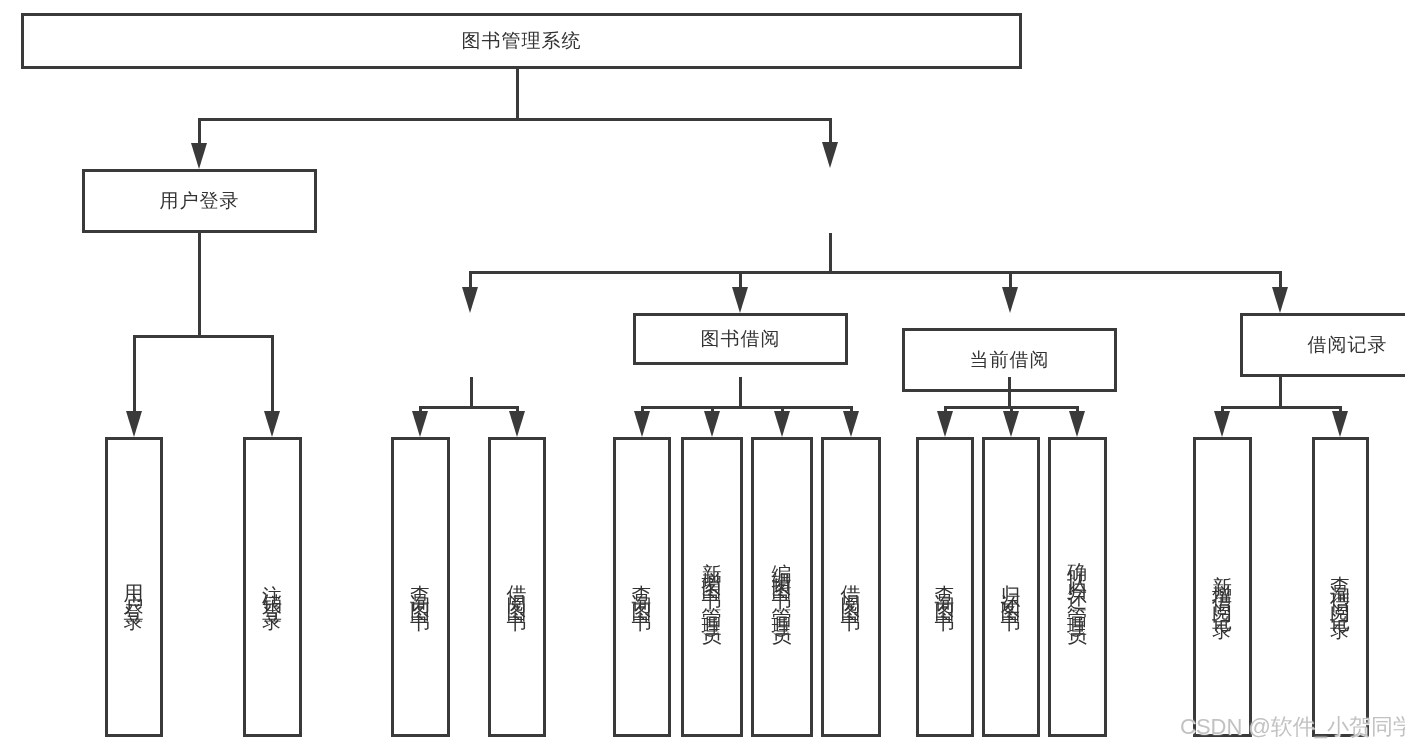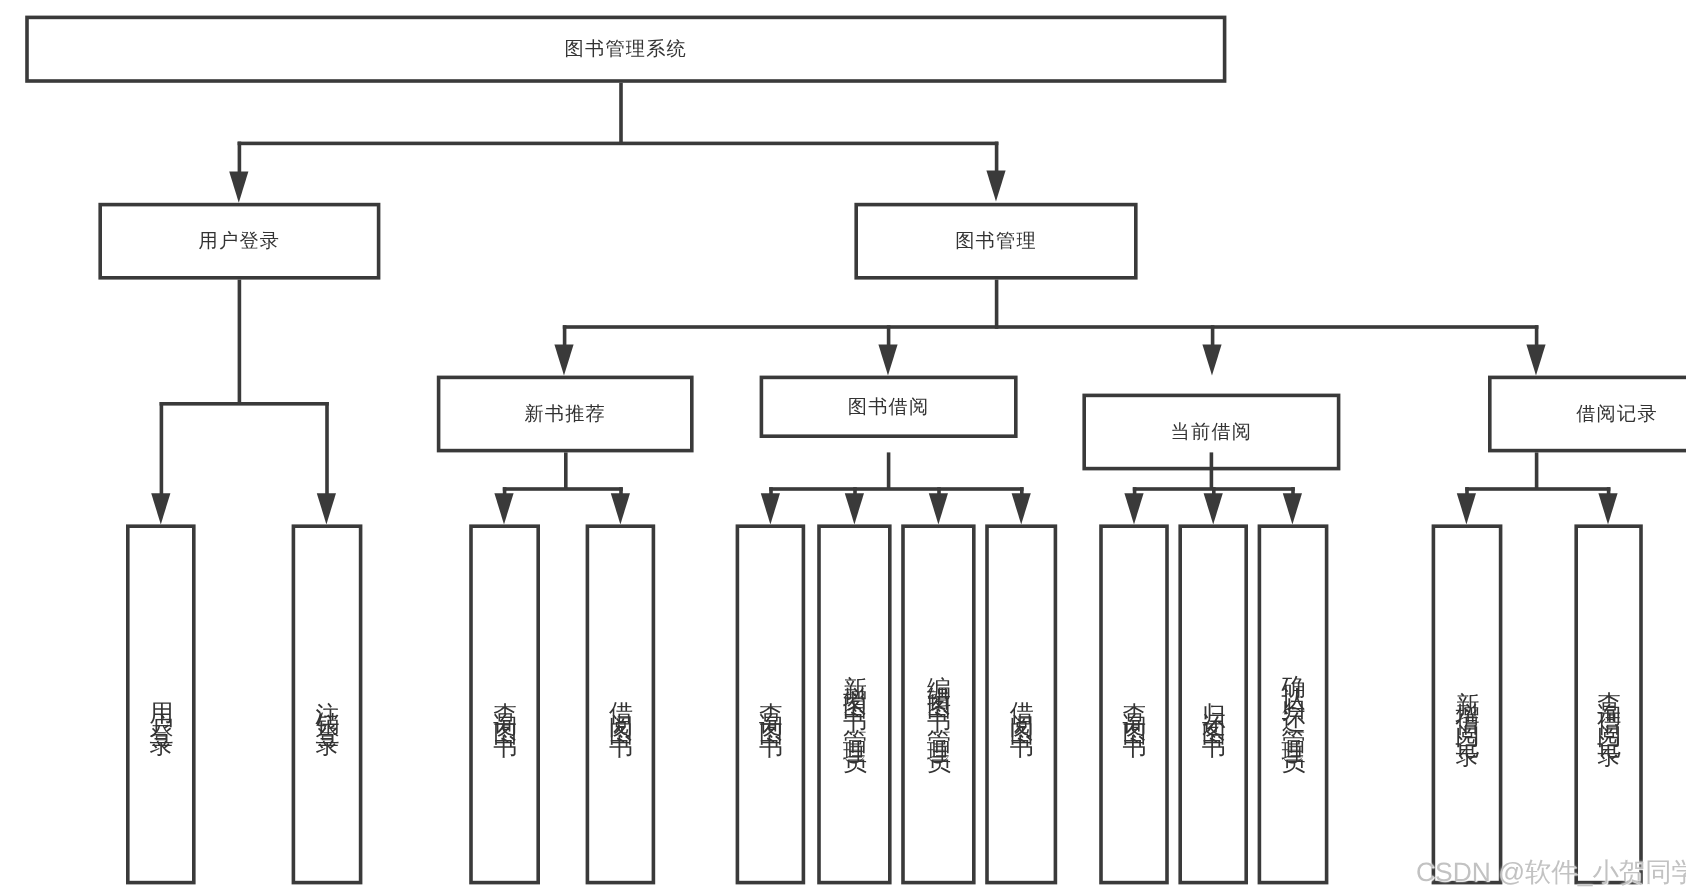--- a/index.html
+++ b/index.html
@@ -13,21 +13,21 @@
   .box{
     position:absolute;
     box-sizing:border-box;
     background:#ffffff;
     border:3px solid #3a3a3a;
     display:flex;
     align-items:center;
     justify-content:center;
     color:#333333;
   }
-  .hlabel{font-size:16px;color:#333333;letter-spacing:1px;white-space:nowrap;}
+  .hlabel{font-size:19px;color:#333333;letter-spacing:1px;white-space:nowrap;}
   .vlabel{
     writing-mode:vertical-rl;
     text-orientation:mixed;
     font-size:20px;
     color:#333333;
     letter-spacing:9px;
     line-height:1;
   }
   .vline{position:absolute;width:3px;background:#3a3a3a;}
   .hline{position:absolute;height:3px;background:#3a3a3a;}
@@ -58,45 +58,39 @@
   <div class="vline" style="left:516px;top:69px;height:50px"></div>
   <div class="hline" style="left:198px;top:118px;width:634px"></div>
   <div class="vline" style="left:198px;top:118px;height:26px"></div>
   <div class="arrow" style="left:191px;top:143px"></div>
   <div class="vline" style="left:829px;top:118px;height:25px"></div>
   <div class="arrow" style="left:822px;top:142px"></div>
 
   <div class="box" style="left:82px;top:169px;width:235px;height:64px">
     <span class="hlabel">用户登录</span>
   </div>
-  <div class="box" style="left:712px;top:169px;width:236px;height:64px">
-    <span class="hlabel">图书管理</span>
-  </div>
 
   <div class="vline" style="left:198px;top:233px;height:104px"></div>
   <div class="hline" style="left:133px;top:335px;width:141px"></div>
   <div class="vline" style="left:133px;top:335px;height:77px"></div>
   <div class="arrow" style="left:126px;top:411px"></div>
   <div class="vline" style="left:271px;top:335px;height:77px"></div>
   <div class="arrow" style="left:264px;top:411px"></div>
 
   <div class="vline" style="left:829px;top:233px;height:41px"></div>
   <div class="hline" style="left:469px;top:271px;width:813px"></div>
   <div class="vline" style="left:469px;top:271px;height:17px"></div>
   <div class="arrow" style="left:462px;top:287px"></div>
   <div class="vline" style="left:739px;top:271px;height:17px"></div>
   <div class="arrow" style="left:732px;top:287px"></div>
   <div class="vline" style="left:1009px;top:271px;height:17px"></div>
   <div class="arrow" style="left:1002px;top:287px"></div>
   <div class="vline" style="left:1279px;top:271px;height:17px"></div>
   <div class="arrow" style="left:1272px;top:287px"></div>
 
-  <div class="box" style="left:364px;top:313px;width:214px;height:64px">
-    <span class="hlabel">新书推荐</span>
-  </div>
   <div class="box" style="left:633px;top:313px;width:215px;height:52px">
     <span class="hlabel">图书借阅</span>
   </div>
   <div class="box" style="left:902px;top:328px;width:215px;height:64px">
     <span class="hlabel">当前借阅</span>
   </div>
   <div class="box" style="left:1240px;top:313px;width:215px;height:64px">
     <span class="hlabel">借阅记录</span>
   </div>
 

